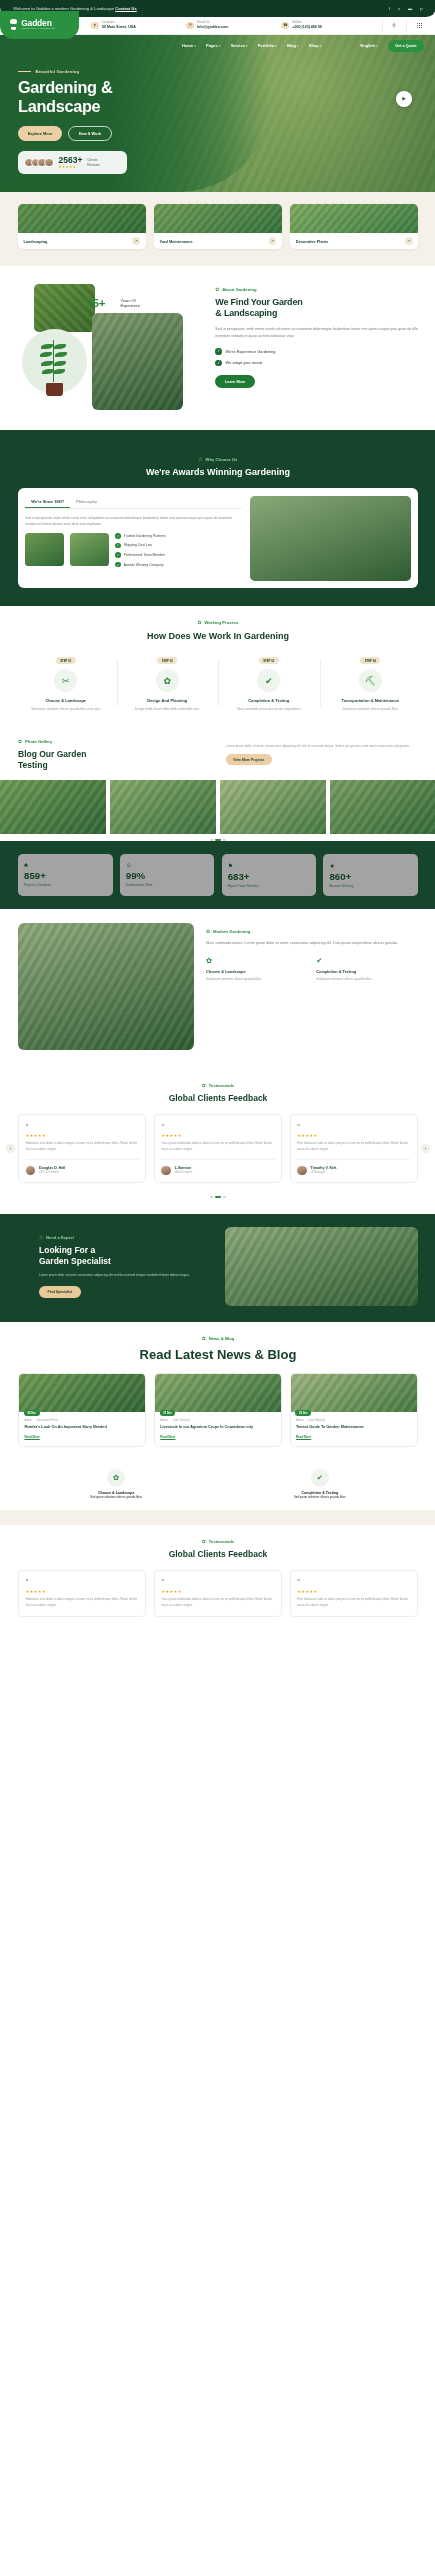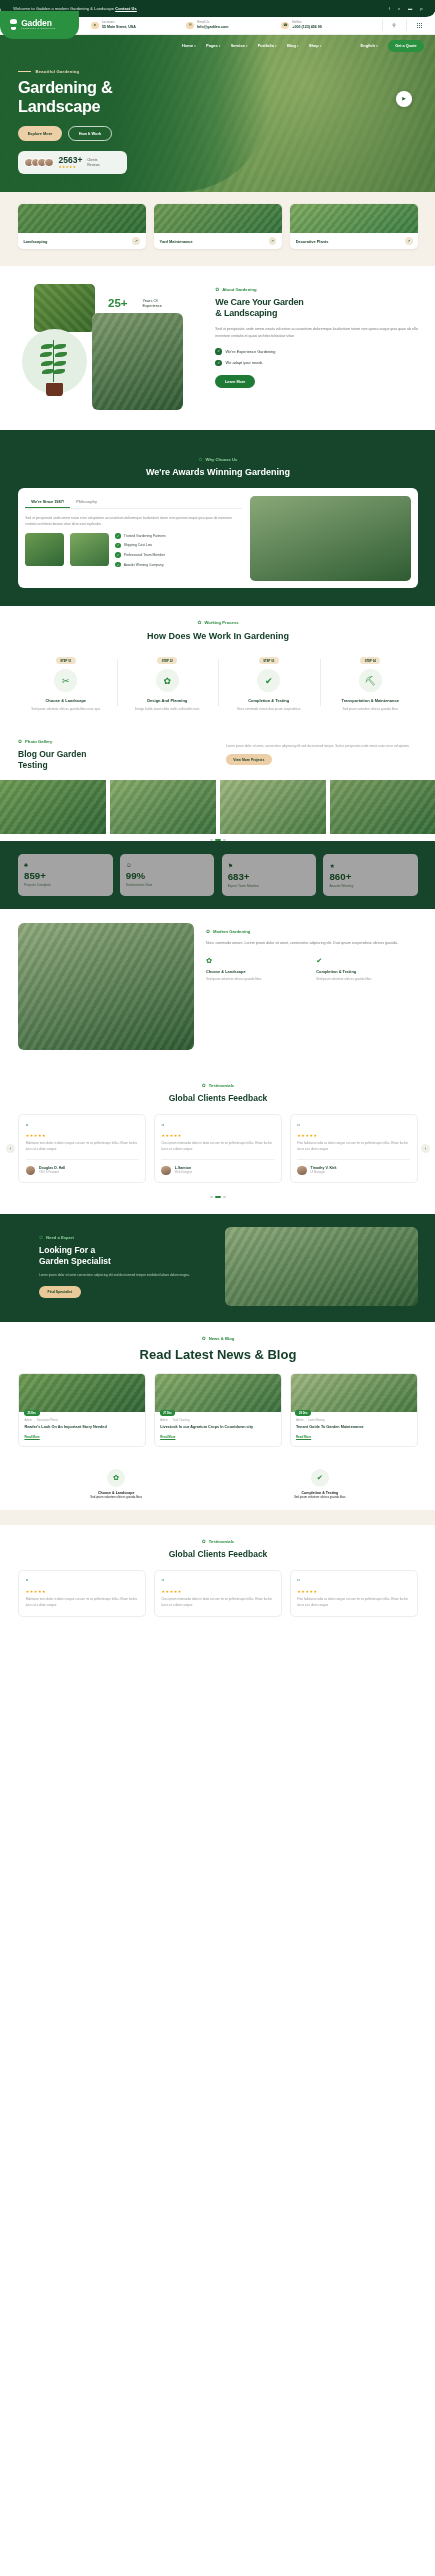--- a/index.html
+++ b/index.html
@@ -208,21 +208,21 @@
   .ab-plant .potx {
     position:absolute; bottom:4.8px; left:9.7px; width:17px; height:13.3px;
     background:#6b3321; border-radius:1.2px 1.2px 3.6px 3.6px;
   }
   .ab-main {
     position:absolute; top:31px; left:74px; width:91px; height:97px;
     border-radius:6px; background:linear-gradient(160deg,#7f9b6e,#2f5a33);
   }
   .ab-main::after { content:""; position:absolute; inset:0; border-radius:6px;
     background:repeating-linear-gradient(120deg,rgba(255,255,255,.06) 0 3.6px,rgba(0,0,0,.07) 3.6px 7.3px); }
-  .exp-badge { position:absolute; top:15.7px; left:90px; display:flex; align-items:center; gap:15px; }
+  .exp-badge { position:absolute; top:15.7px; left:68px; display:flex; align-items:center; gap:15px; }
   .exp-num { font-size:11.5px; font-weight:bold; color:#2a8a3c; line-height:1; }
   .exp-txt { font-size:3.9px; color:#1c3b25; line-height:1.3; }
 
   .about-right { flex:1; padding-top:4.8px; }
   .section-eyebrow { display:flex; align-items:center; gap:3px; margin-bottom:5.4px; }
   .leaf-ico { font-size:4.8px; color:#2a8a3c; }
   .section-eyebrow .t { font-size:4.2px; font-weight:bold; color:#2a8a3c; }
   h2.sec { font-size:9px; line-height:1.25; font-weight:bold; color:#16402a; letter-spacing:-0.2px; }
   p.body { font-size:3.6px; line-height:2.1; color:#7a7a7a; margin-top:6px; }
   .ticks { margin-top:7.3px; display:flex; flex-direction:column; gap:4.8px; }
@@ -612,21 +612,21 @@
           </div>
         </div>
       </div>
     </div>
     <div class="about-right">
       <div class="section-eyebrow">
         <span class="leaf-ico">✿</span>
         <span class="t">About Gardening</span>
       </div>
       <h2 class="sec">
-        <span>We Care Your Garden</span><br>
+        <span>We Find Your Garden</span><br>
         <span>&amp; Landscaping</span>
       </h2>
       <p class="body">Sed ut perspiciatis unde omnis isnatu volunteer accusantium doloremque laudantium totam rem apeira eaque ipsa quae ab ello inventore veritatis et quasi architecto beatae vitae</p>
       <div class="ticks">
         <div class="tick">
           <span class="c">✓</span>
           <span class="l">We're Experience Gardening</span>
         </div>
         <div class="tick">
           <span class="c">✓</span>

